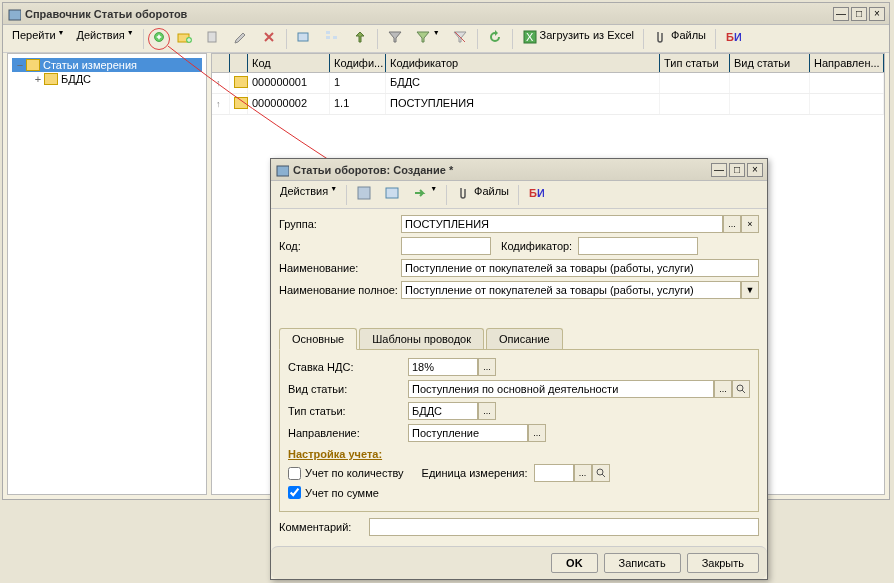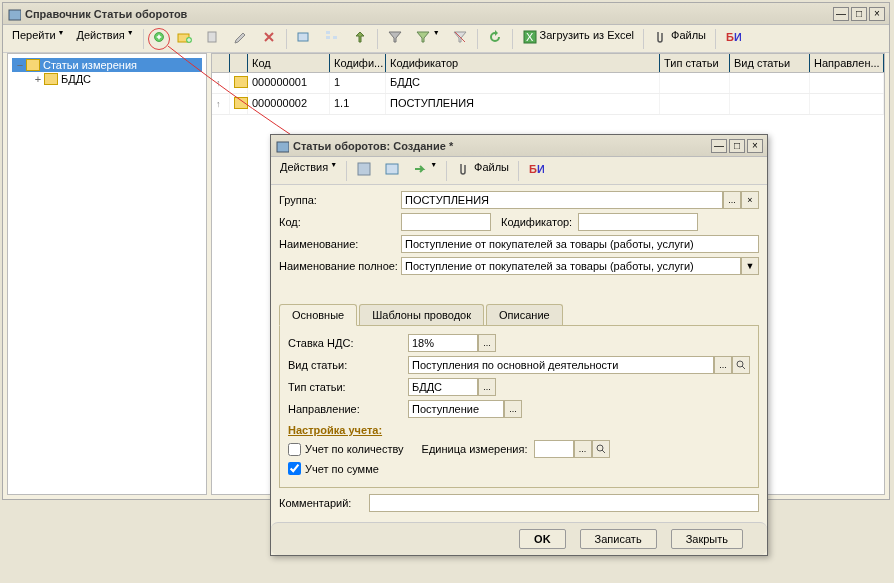--- a/index.html
+++ b/index.html
@@ -23,36 +23,36 @@
 .tree-item .fi { width: 14px; height: 12px; background: #f7d774; border: 1px solid #c9a000; margin-right: 3px; }
 .tree-children { margin-left: 18px; }
 .grid-panel { flex: 1; background: #fff; border: 1px solid #bbb; display: flex; flex-direction: column; }
 .grid-head { display: flex; background: #eae6d6; border-bottom: 1px solid #bbb; }
 .grid-head .gh { padding: 3px 4px; border-right: 1px solid #0c4a6e; font-weight: normal; }
 .grid-row { display: flex; border-bottom: 1px solid #eee; }
 .grid-row .gc { padding: 3px 4px; border-right: 1px solid #f3f3f3; }
 .col-ic{width:18px}.col-fi{width:18px}.col-code{width:82px}.col-kod{width:56px}.col-name{flex:1}.col-tip{width:70px}.col-vid{width:80px}.col-nap{width:74px}
 .grid-row .fi2 { width: 14px; height: 12px; background: #f7d774; border: 1px solid #c9a000; display: inline-block; }
 .arrow { font-size: 9px; color: #888; }
-.dialog { position: absolute; left: 270px; top: 134px; width: 498px; background: #f4f0e0; border: 1px solid #666; box-shadow: 2px 2px 6px rgba(0,0,0,0.3); }
+.dialog { position: absolute; left: 270px; top: 158px; width: 498px; background: #f4f0e0; border: 1px solid #666; box-shadow: 2px 2px 6px rgba(0,0,0,0.3); }
 .dialog-body { padding: 6px 8px; }
 .form-row { display: flex; align-items: center; margin-bottom: 4px; }
 .form-row label { width: 122px; }
 .form-row .inpwrap { display: flex; align-items: center; flex: 1; }
 .inp { border: 1px solid #b8b090; background: #fff; height: 18px; padding: 1px 3px; }
 .btn-sel { width: 18px; height: 18px; border: 1px solid #b8b090; background: #f0ecdc; font-size: 9px; display: flex; align-items: center; justify-content: center; cursor: pointer; }
 .tabs { display: flex; margin-top: 8px; border-bottom: 1px solid #c0b890; }
 .tab { padding: 4px 12px; border: 1px solid #c0b890; border-bottom: none; background: #e8e4d4; margin-right: 2px; cursor: pointer; border-radius: 3px 3px 0 0; margin-top: 21px; }
 .tab.active { background: #f4f0e0; font-weight: normal; border-bottom: 1px solid #f4f0e0; margin-bottom: -1px; }
 .tab-content { border: 1px solid #c0b890; border-top: none; padding: 8px; background: #f4f0e0; }
 .section-h { color: #9a6b00; font-weight: bold; text-decoration: underline; margin: 6px 0 4px; }
 .chk { display: flex; align-items: center; gap: 4px; margin-right: 12px; }
 .dlg-row { display: flex; align-items: center; margin-bottom: 4px; }
 .dlg-row label { width: 120px; }
-.dialog-footer { display: flex; justify-content: flex-end; gap: 14px; padding: 6px 24px; background: #eae6d6; border-top: 1px solid #ccc; border-radius: 7px; }
+.dialog-footer { display: flex; justify-content: flex-end; gap: 6px; padding: 6px 8px; background: #eae6d6; border-top: 1px solid #ccc; border-radius: 7px; }
 .dbtn { padding: 3px 14px; border: 1px solid #999; background: #f0ecdc; cursor: pointer; border-radius: 2px; }
 svg.si { width: 16px; height: 16px; }
 .red-arc { position: absolute; left: 164px; top: 46px; width: 200px; height: 140px; pointer-events: none; }
 </style>
 </head>
 <body>
 
 <div class="window" style="left:2px;top:2px;width:888px;height:498px;">
   <div class="titlebar">
     <svg class="si icon">
@@ -315,21 +315,21 @@
             </svg>
         </div>
       </div>
       <div class="dlg-row">
         <label>Тип статьи:</label>
         <input class="inp" style="width: 70px;" value="БДДС">
         <div class="btn-sel">...</div>
       </div>
       <div class="dlg-row">
         <label>Направление:</label>
-        <input class="inp" style="width: 96px;" value="Поступление">
+        <input class="inp" style="width: 120px;" value="Поступление">
         <div class="btn-sel">...</div>
       </div>
       <div class="section-h">Настройка учета:</div>
       <div class="dlg-row">
         <label class="chk" style="width:auto">
           <input type="checkbox" style="">
           <span>Учет по количеству</span>
         </label>
         <span style="margin:0 6px">Единица измерения:</span>
         <input class="inp" style="width: 40px;">

